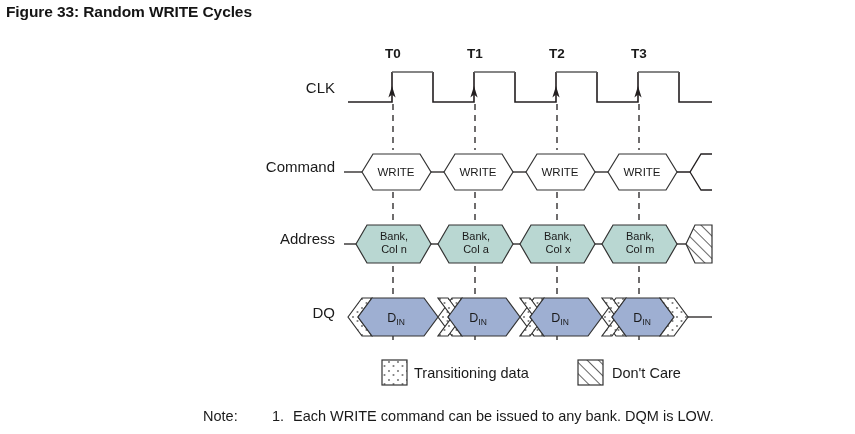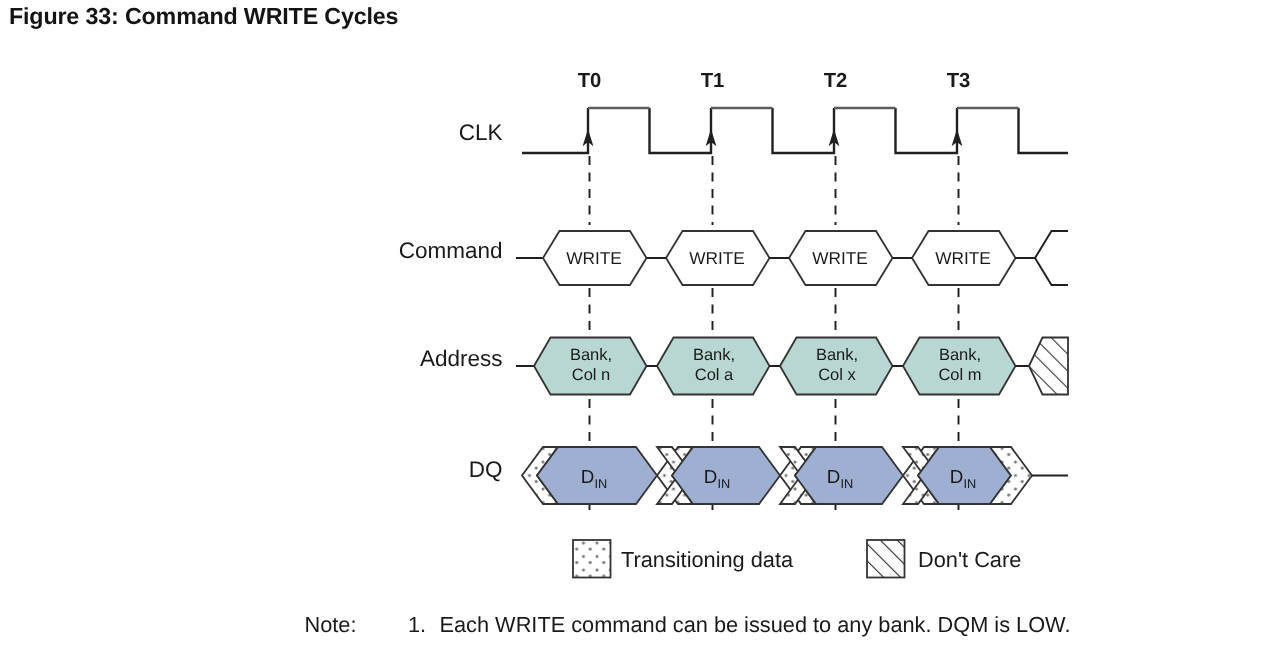--- a/index.html
+++ b/index.html
@@ -97,21 +97,21 @@
   }
   .connector {
     stroke: #231f20;
     stroke-width: 1.3;
     fill: none;
   }
 </style>
 </head>
 <body>
 
-<div id="figure-title">Figure 33: Command WRITE Cycles</div>
+<div id="figure-title">Figure 33: Random WRITE Cycles</div>
 
 <svg id="diagram-svg" width="855" height="434" viewBox="0 0 855 434">
   <defs>
     <pattern id="dotpat" patternUnits="userSpaceOnUse" width="9" height="9">
       <rect width="9" height="9" fill="#ffffff"></rect>
       <circle cx="2" cy="2" r="1.05" fill="#7a7a7a"></circle>
       <circle cx="6.5" cy="6" r="1.05" fill="#7a7a7a"></circle>
     </pattern>
     <pattern id="hatchpat" patternUnits="userSpaceOnUse" width="8" height="8" patternTransform="rotate(-45)">
       <rect width="8" height="8" fill="#ffffff"></rect>

